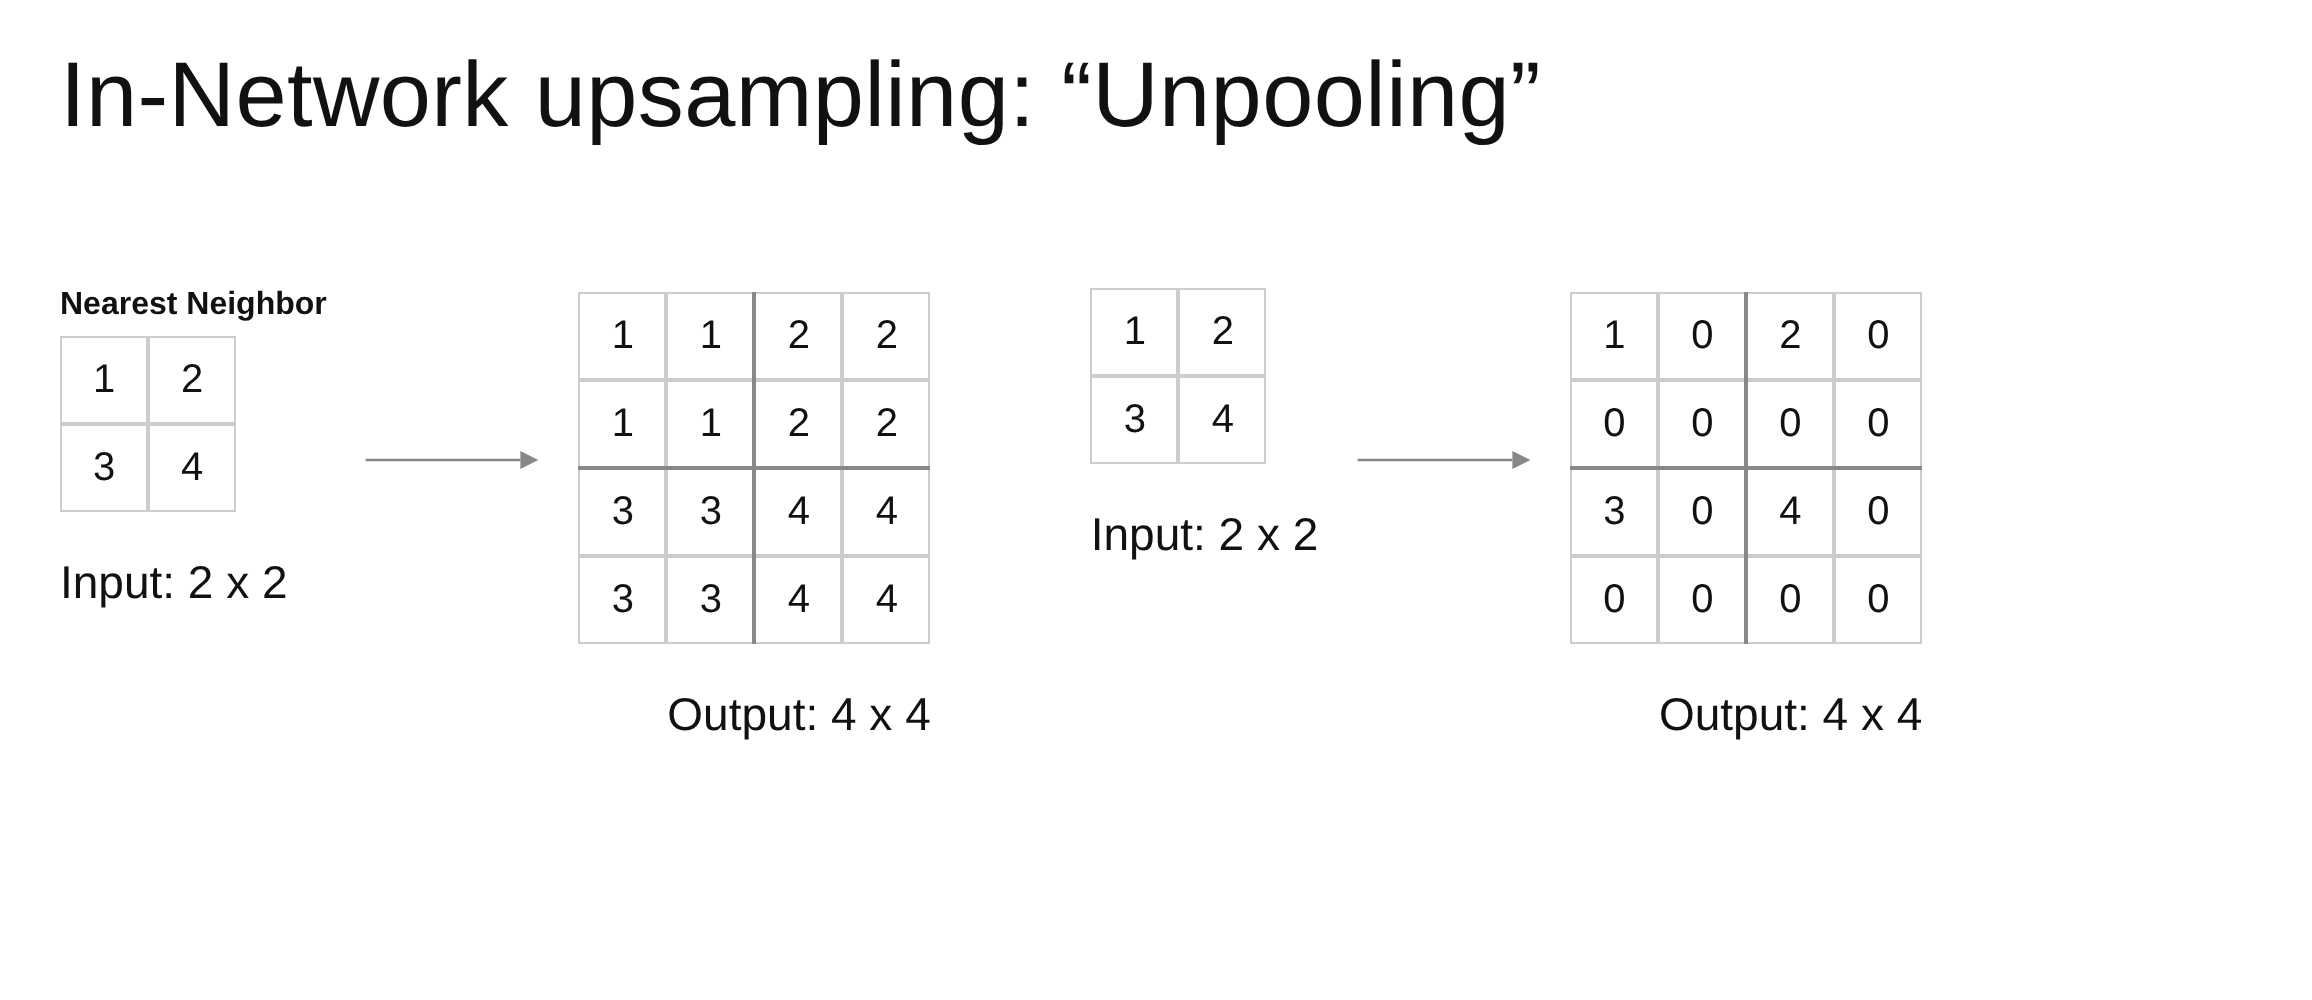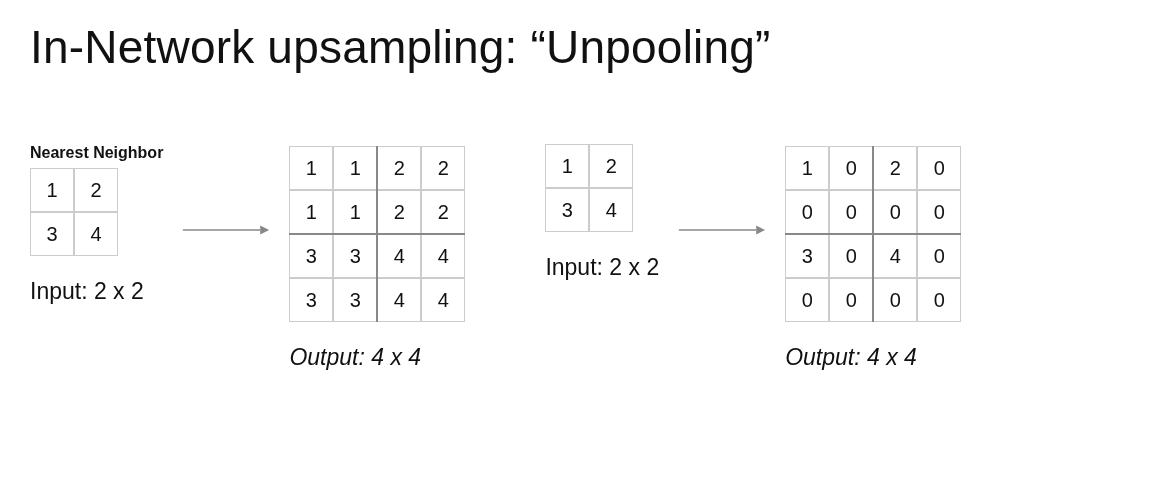--- a/index.html
+++ b/index.html
@@ -75,21 +75,21 @@
     align-items:center;
   }
   .arrow svg { width:100%; height:100%; }
   .caption {
     font-size: 23px;
     font-weight: 400;
     margin-top: 22px;
     text-align: left;
   }
   .out-col { display:flex; flex-direction:column; margin-top:0; }
-  .out-col .caption { text-align:left;font-style:italic; }
+  .out-col .caption { text-align:right; }
   .in-caption { margin-left: 0; }
 </style>
 </head>
 <body>
 
 <div class="title">In-Network upsampling: “Unpooling”</div>
 
 <div class="row">
 
   <div class="method">

